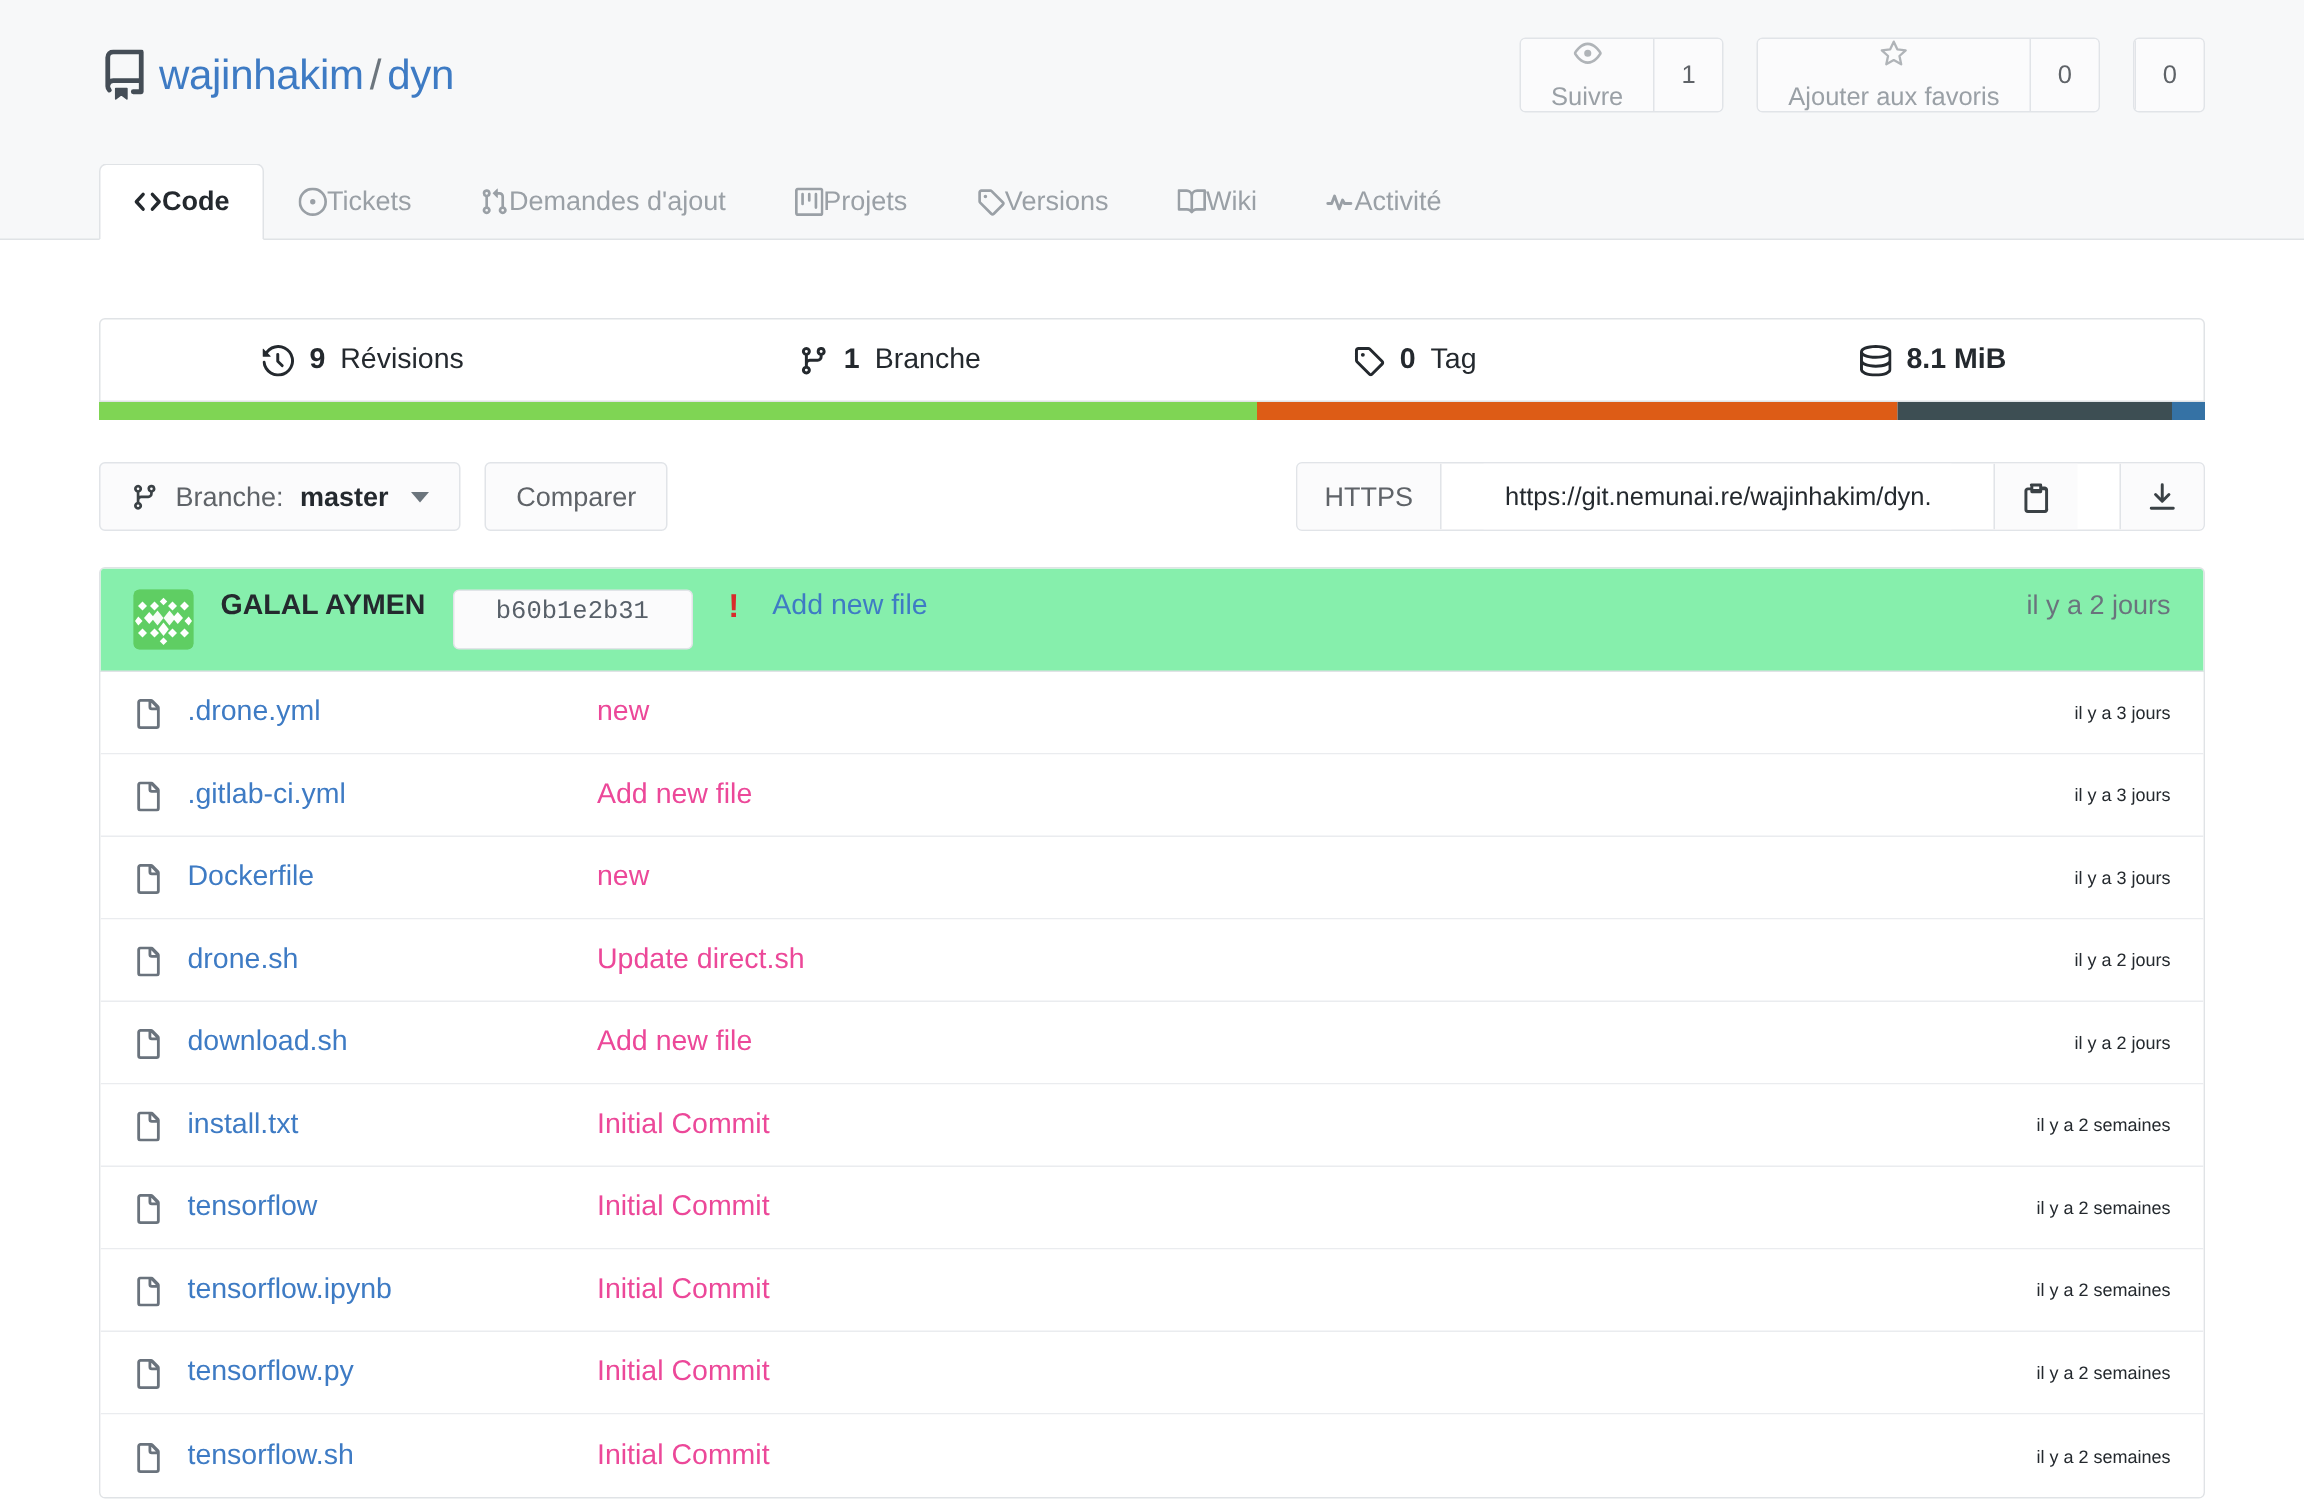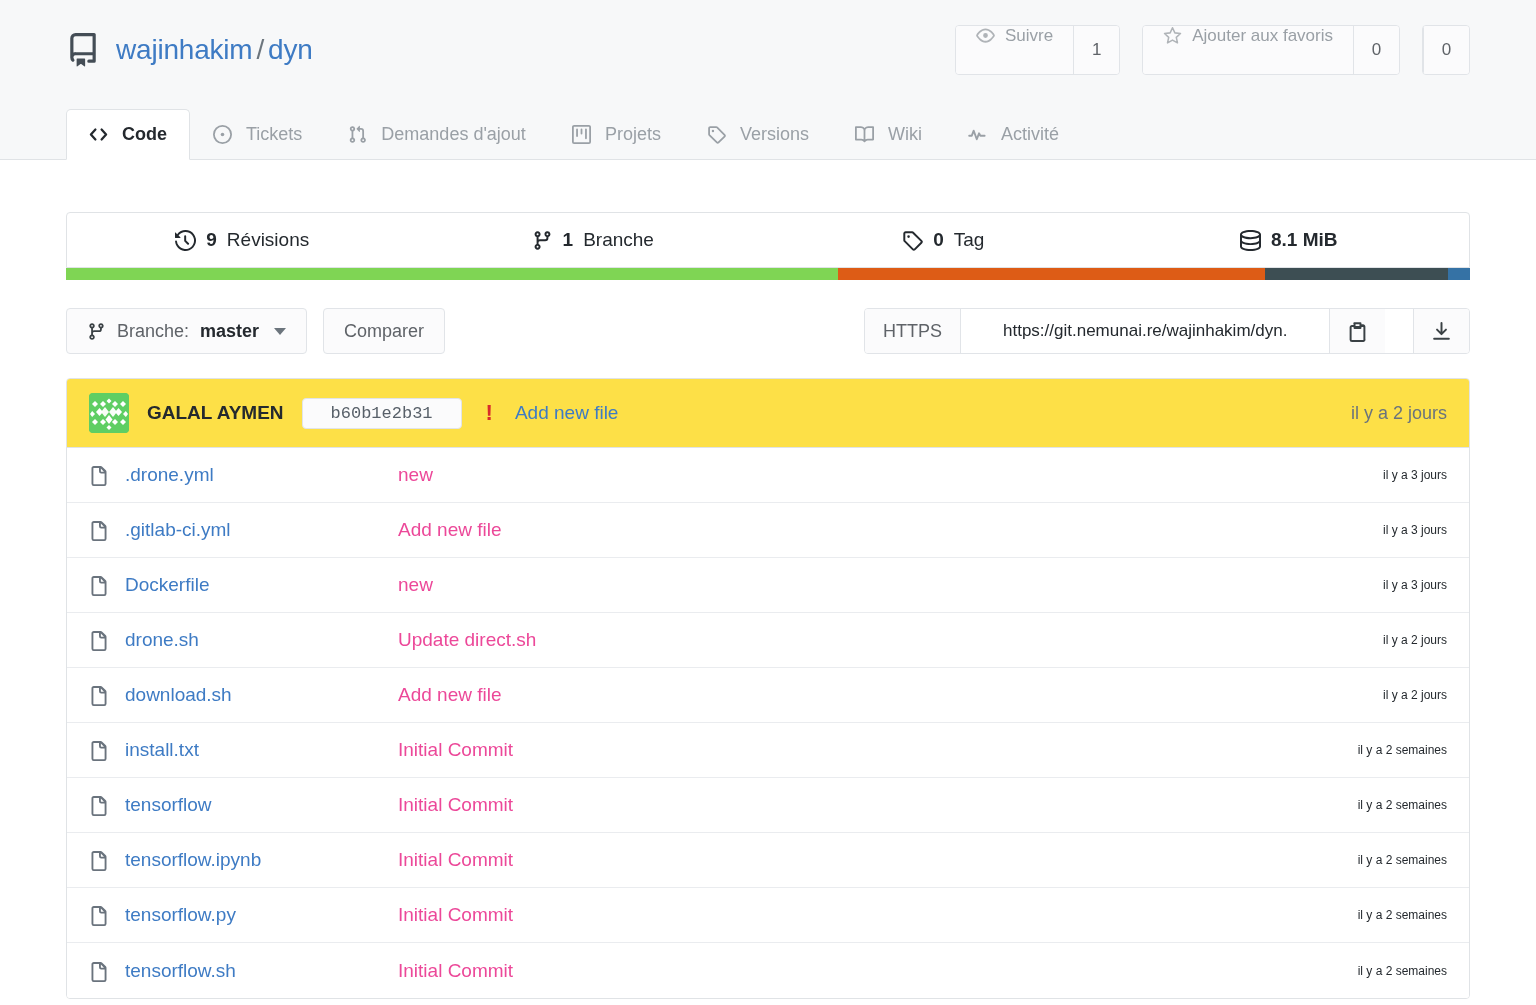--- a/index.html
+++ b/index.html
@@ -20,21 +20,21 @@
     background: #f7f8f9;
     border-bottom: 1px solid #e0e3e6;
     height: 160px;
   }
   .repo-title-row {
     display: flex;
     align-items: center;
     height: 100px;
     justify-content: space-between;
   }
-  .repo-title { display: flex; align-items: center; gap: 16px; }
+  .repo-title { display: flex; align-items: center; gap: 6px; }
   .repo-icon { width: 34px; height: 34px; display: block; color: #444d56; flex: none; }
   .repo-name {
     font-size: 28px;
     line-height: 34px;
     letter-spacing: -0.2px;
   }
   .repo-owner, .repo-repo { color: #3e7bc4; }
   .repo-sep { color: #6c757d; margin: 0 4px; }
 
   
@@ -42,26 +42,27 @@
   .btn-group {
     display: flex;
     align-items: stretch;
     border: 1px solid #e1e4e8;
     border-radius: 4px;
     background: #fbfbfc;
     height: 50px;
     overflow: hidden;
   }
   .btn-main {
-    display: flex; gap: 10px;
+    display: flex; align-items: center; gap: 10px;
     padding: 0 20px;
     font-size: 17px;
     color: #9aa0a6;
     background: #fbfbfc;
     white-space: nowrap;
+    flex-direction: column;
   }
   .btn-count {
     display: flex; align-items: center; justify-content: center;
     min-width: 46px;
     padding: 0 14px;
     font-size: 17px;
     color: #5f6368;
     background: #fbfbfc;
     border-left: 1px solid #e1e4e8;
   }
@@ -70,21 +71,21 @@
   
   .tabs {
     position: absolute;
     left: 66px;
     bottom: -1px;
     display: flex;
     align-items: flex-end;
     gap: 0;
   }
   .tab {
-    display: flex; align-items: center; gap: 14px;
+    display: flex; align-items: center; gap: 0;
     padding: 14px 22px;
     font-size: 18px;
     color: #9aa0a6;
     border: 1px solid transparent;
     border-radius: 5px 5px 0 0;
     background: transparent;
     white-space: nowrap;
     position: relative;
   }
   .tab.active {
@@ -195,24 +196,23 @@
   
   .file-table {
     margin-top: 24px;
     border: 1px solid #e0e3e6;
     border-radius: 4px;
     background: #ffffff;
     overflow: hidden;
   }
   .commit-row {
     display: flex;
-    align-items: center;
     gap: 0;
     padding: 14px 22px;
-    background: #fde047;
+    background: #86efac;
     border-bottom: 1px solid #e0e3e6;
   }
   .avatar {
     width: 40px; height: 40px;
     border-radius: 4px;
     flex: none;
     display: block;
     background: #5fce63;
   }
   .commit-author {

